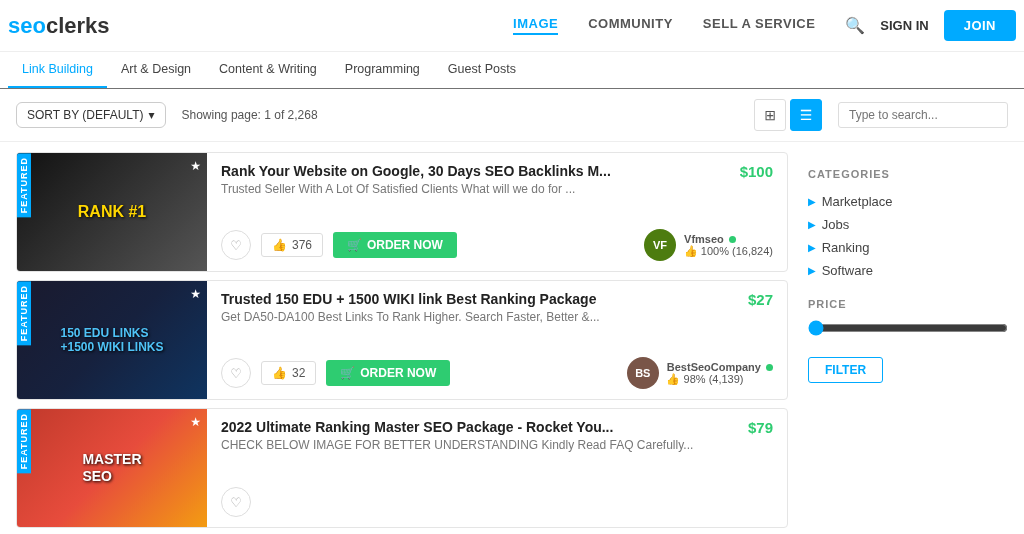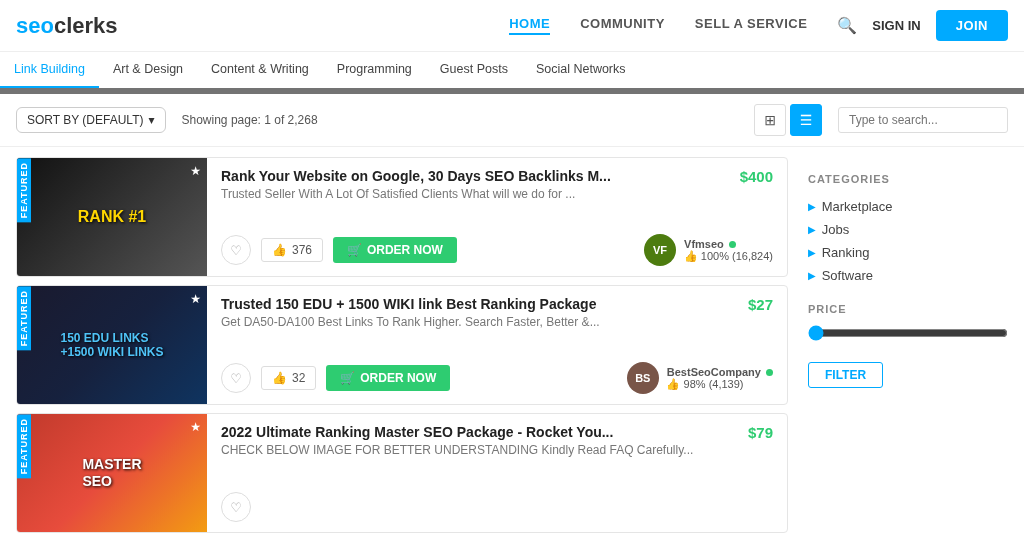--- a/index.html
+++ b/index.html
@@ -2,21 +2,21 @@
 <html><head>
   <meta charset="utf-8">
   <style>
     * { box-sizing: border-box; margin: 0; padding: 0; }
     body { font-family: Arial, sans-serif; font-size: 13px; color: #333; background: #fff; }
 
     
     .header {
       display: flex;
       align-items: center;
-      padding: 10px 16px;
+      padding: 10px 8px;
       border-bottom: 1px solid #eee;
       background: #fff;
     }
     .logo {
       font-size: 22px;
       font-weight: bold;
       margin-right: auto;
     }
     .logo span.seo { color: #00aaff; }
     .logo span.clerks { color: #333; }
@@ -66,23 +66,23 @@
       font-weight: 700;
       font-size: 13px;
       cursor: pointer;
       letter-spacing: 0.5px;
     }
 
     
     .cat-nav {
       display: flex;
       align-items: center;
-      border-bottom: 6px solid #737373;
-      background: #fff;
-      padding: 0 0;
+      border-bottom: 1px solid #737373;
+      background: #fff;
+      padding: 0 8px;
       overflow: hidden;
     }
     .cat-nav-item {
       padding: 10px 14px;
       font-size: 12.5px;
       color: #444;
       cursor: pointer;
       white-space: nowrap;
       border-bottom: 2px solid transparent;
     }
@@ -382,39 +382,38 @@
   </style>
 </head>
 <body>
 
 <div class="header">
   <div class="logo">
     <span class="seo">seo</span><span class="clerks">clerks</span>
   </div>
 
   <nav class="nav-links">
-    <a class="nav-link active" href="#">HOME</a>
+    <a class="nav-link active" href="#">IMAGE</a>
     <a class="nav-link" href="#">COMMUNITY</a>
     <a class="nav-link" href="#">SELL A SERVICE</a>
   </nav>
 
   <div class="header-actions">
     <button class="search-icon-btn">🔍</button>
     <button class="signin-btn">SIGN IN</button>
     <button class="join-btn">JOIN</button>
   </div>
 </div>
 
 <div class="cat-nav">
   <div class="cat-nav-item active">Link Building</div>
   <div class="cat-nav-item">Art &amp; Design</div>
   <div class="cat-nav-item">Content &amp; Writing</div>
   <div class="cat-nav-item">Programming</div>
   <div class="cat-nav-item">Guest Posts</div>
-  <div class="cat-nav-item">Social Networks</div>
 </div>
 
 <div class="toolbar">
   <button class="sort-btn">
     <span>SORT BY (DEFAULT)</span>
     <span>▾</span>
   </button>
   <span class="showing-text">Showing page: 1 of 2,268</span>
   <div class="view-btns">
     <button class="view-btn">
@@ -438,21 +437,21 @@
           <div class="thumb-text">RANK #1</div>
         </div>
         <div class="star-icon">★</div>
       </div>
       <div class="listing-body">
         <div class="listing-top">
           <div>
             <div class="listing-title">Rank Your Website on Google, 30 Days SEO Backlinks M...</div>
             <div class="listing-desc">Trusted Seller With A Lot Of Satisfied Clients What will we do for ...</div>
           </div>
-          <div class="listing-price">$400</div>
+          <div class="listing-price">$100</div>
         </div>
         <div class="listing-bottom">
           <button class="heart-btn">
             <span>♡</span>
           </button>
           <button class="like-btn">
             <span class="thumb">👍</span>
             <span>376</span>
           </button>
           <button class="order-btn">

